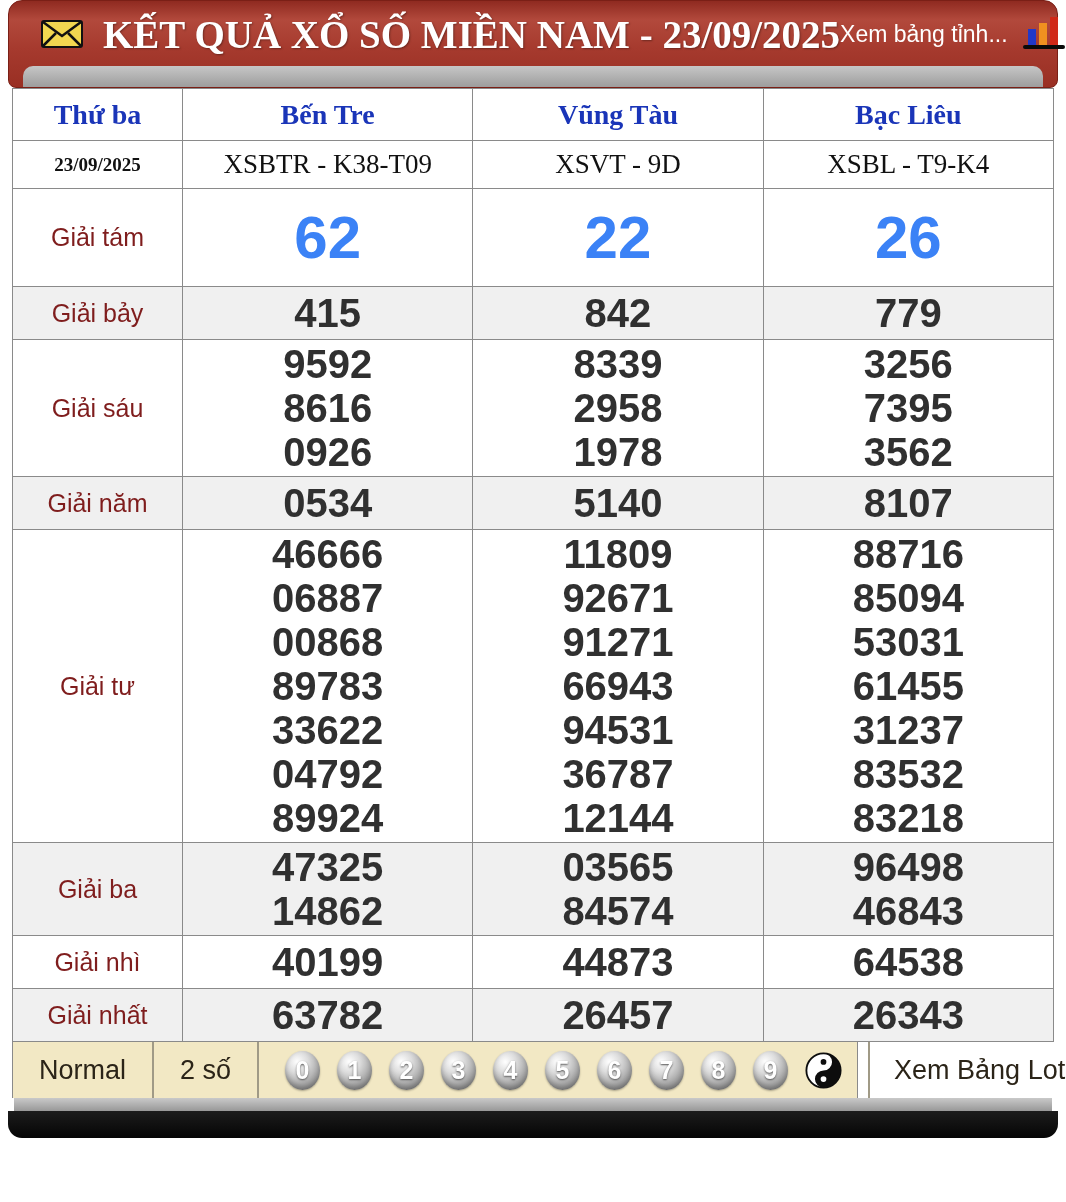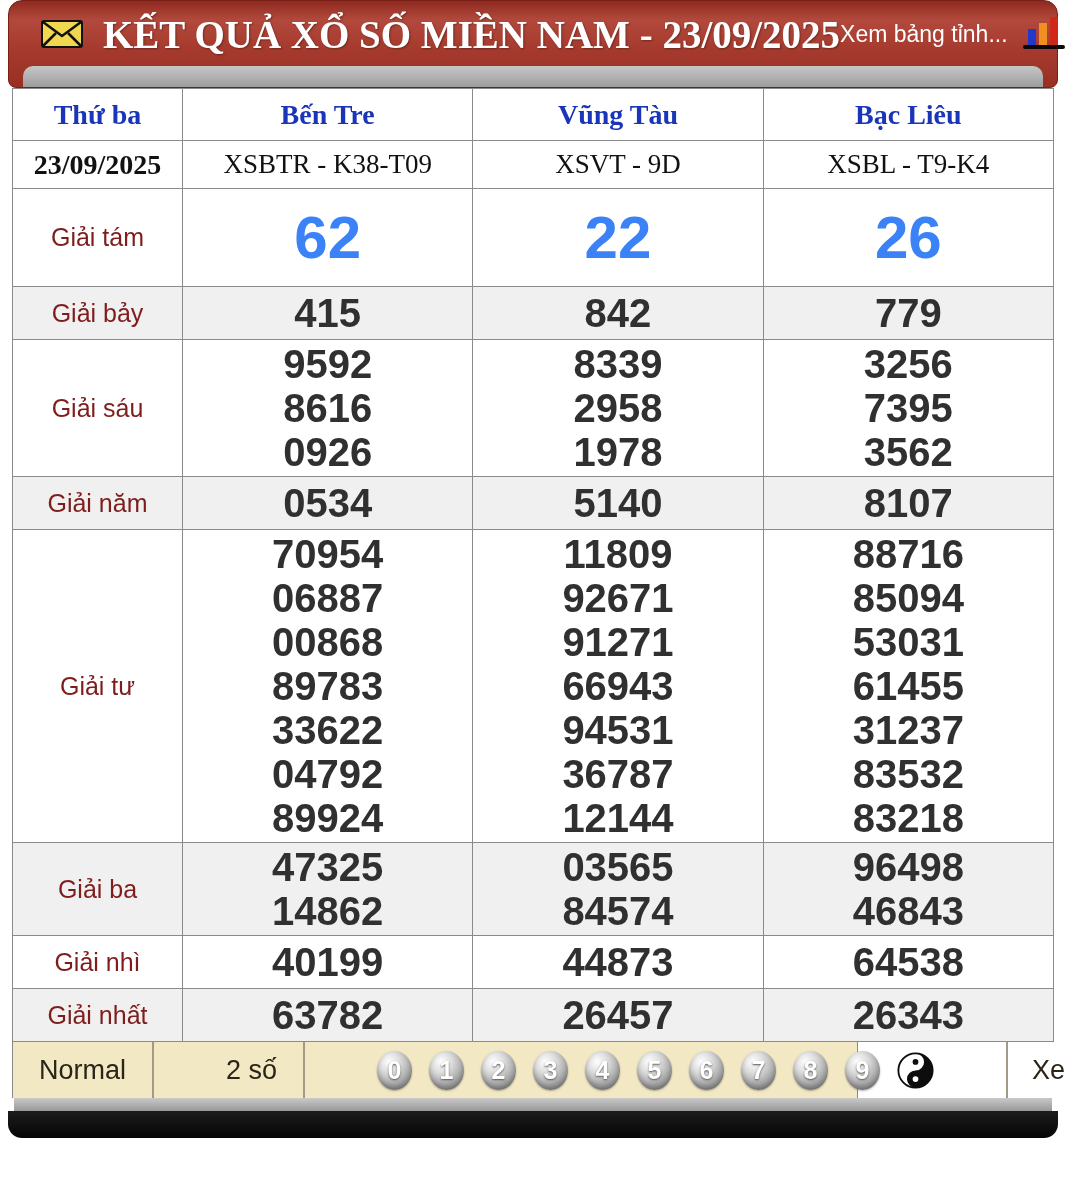--- a/index.html
+++ b/index.html
@@ -37,36 +37,36 @@
     padding-left:21px;
   }
   table.results td { border:1px solid #8a8a8a; text-align:center; vertical-align:middle; padding:2px 0; }
   col.c-label { width:170px; }
   tr.shade td { background:#f0f0f0; }
   tr.header-row { height:52px; }
   tr.date-row  { height:48px; }
   .day-label, .station-name {
     font-family:"Liberation Serif", serif; font-weight:bold; font-size:28px; color:#1a35b8;
   }
-  .date-text { font-family:"Liberation Serif", serif; font-weight:bold; font-size:28px; color:#111; }
+  .date-text { font-family:"Liberation Serif", serif; font-weight:bold; font-size:19px; color:#111; }
   .station-code { font-family:"Liberation Serif", serif; font-size:27px; color:#111; }
   .label-cell { font-size:25px; color:#7f1d1d; }
   .num { font-weight:bold; font-size:40px; color:#303030; line-height:44px; letter-spacing:0px; }
   .num-cell .num:only-child { line-height:48px; }
   tr.big-red { height:98px; }
   tr.big-red .num { font-size:60px; color:#3b82f6; line-height:92px; }
   tr.special-red { height:70px; }
   tr.special-red .num { font-size:52px; color:#8a1f14; line-height:64px; }
   tr.special-red .label-cell { font-size:26px; }
 
   
   .toolbar {
     margin:0 12px; width:846px; height:56px;
     background:#f2e8c4; border-left:1px solid #8a8a8a; border-right:1px solid #8a8a8a;
-    display:flex; align-items:stretch;gap:46px;
+    display:flex; align-items:stretch;
   }
   .mode {
     display:flex; align-items:center; justify-content:center;
     padding:0 26px; font-size:27px; color:#2b2418;
     border-right:2px solid #a09a86; cursor:pointer; white-space:nowrap;
   }
   .balls { display:flex; align-items:center; gap:17px; padding:0 26px; flex:1; justify-content:center; }
   .ball {
     width:35px; height:39px; border-radius:50%;
     background:radial-gradient(circle at 35% 28%, #ffffff 0%, #dcdcdc 30%, #a8a8a8 62%, #787878 100%);
@@ -187,21 +187,21 @@
           <td class="num-cell">
             <div class="num">5140</div>
           </td>
           <td class="num-cell">
             <div class="num">8107</div>
           </td>
         </tr>
         <tr>
           <td class="label-cell">Giải tư</td>
           <td class="num-cell">
-            <div class="num">70954</div>
+            <div class="num">46666</div>
             <div class="num">06887</div>
             <div class="num">00868</div>
             <div class="num">89783</div>
             <div class="num">33622</div>
             <div class="num">04792</div>
             <div class="num">89924</div>
           </td>
           <td class="num-cell">
             <div class="num">11809</div>
             <div class="num">92671</div>

